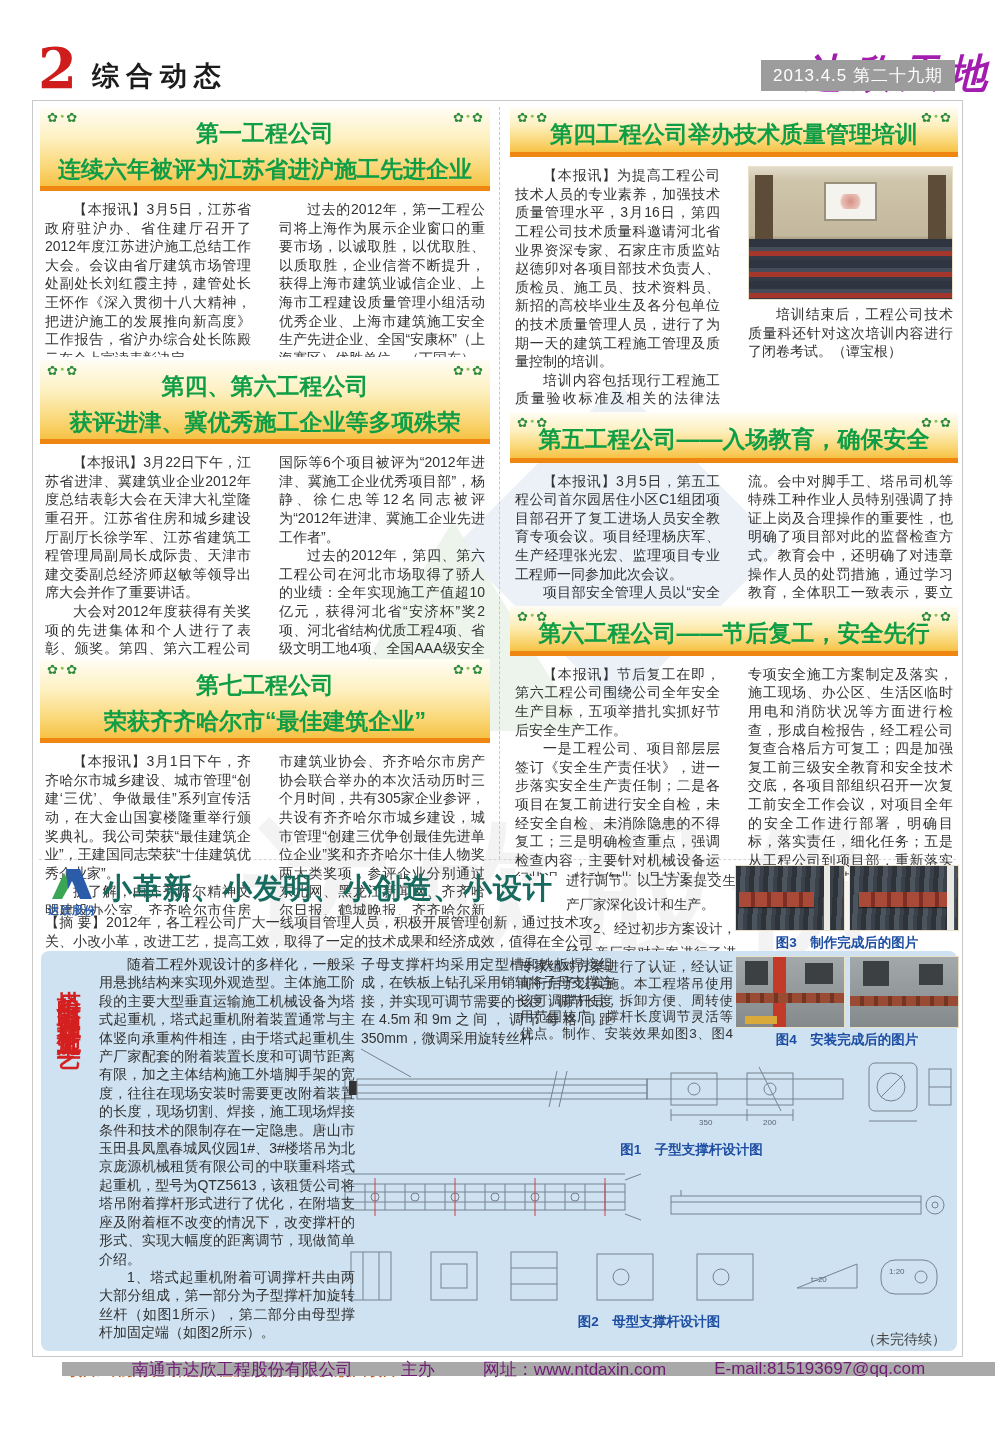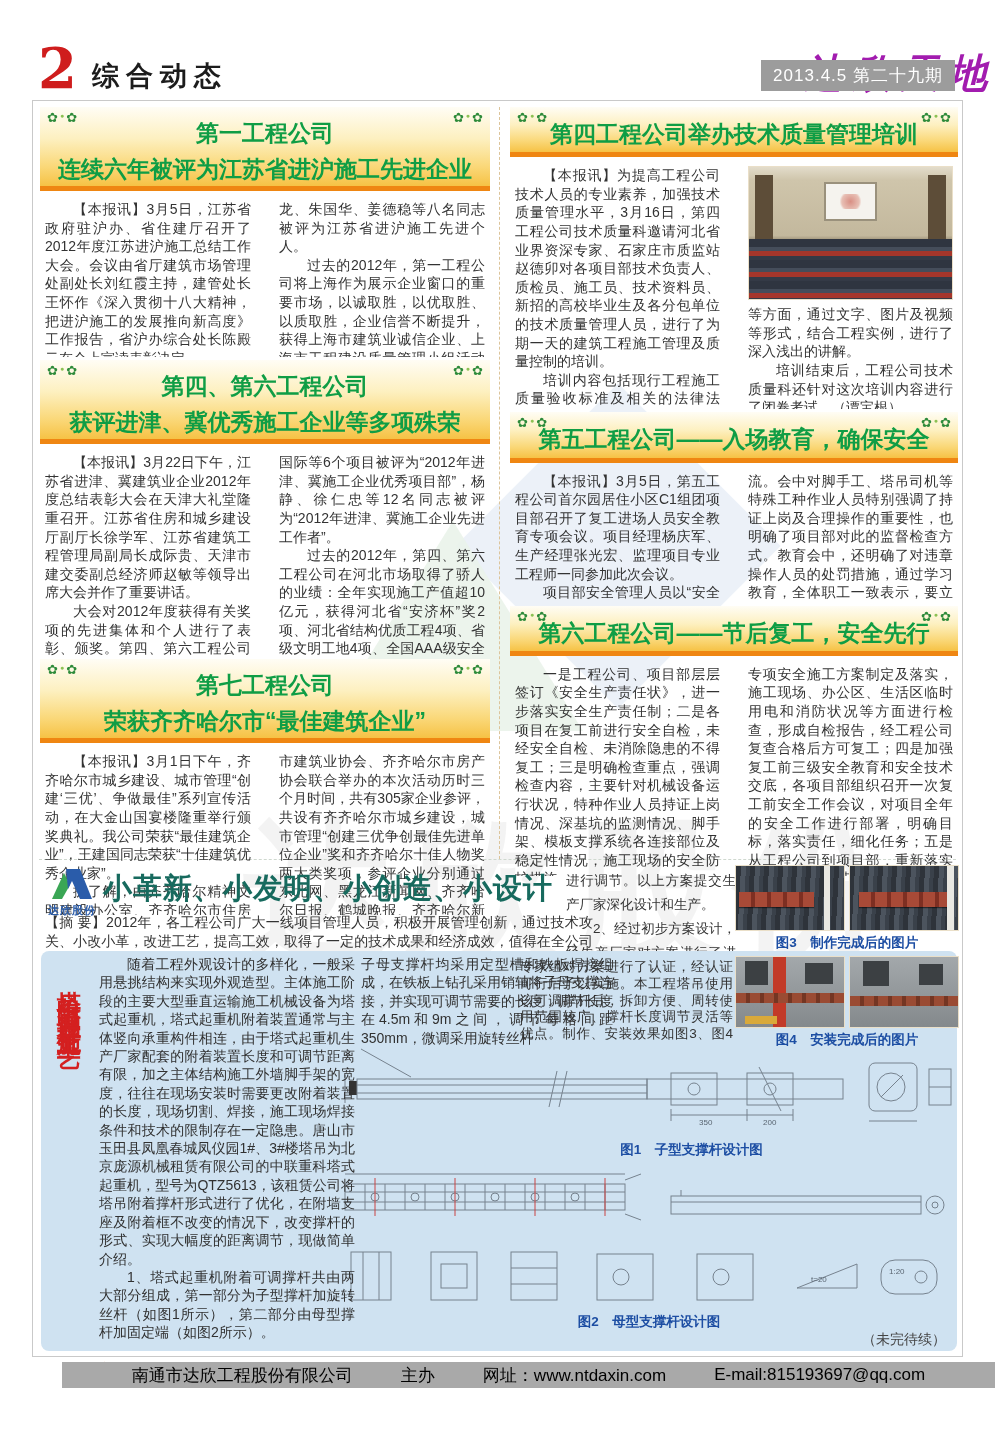--- a/index.html
+++ b/index.html
@@ -116,22 +116,22 @@
   .fig2 { position:absolute; left:302px; top:293px; width:616px; height:152px; z-index:2; }
   .fig2cap { position:absolute; left:302px; top:447px; width:616px; z-index:2; }
   .appnote { position:absolute; left:28px; top:468px; font-size:15px; font-weight:bold;
              color:#c2571b; z-index:3;margin-top:30px; }
   .tbc { position:absolute; right:12px; top:468px; font-size:14px; color:#444; z-index:3; }
   svg .ln { stroke:#76828e; stroke-width:1; fill:none; }
   svg .red { stroke:#c94444; stroke-width:1; fill:none; }
   svg .dim { font-size:8px; fill:#5a6672; }
 
   
-  .footer { position:absolute; left:62px; top:1362px; width:933px; height:26px; background:#a9a9a9;
-            color:#000000; display:flex; align-items:center; justify-content:center; gap:48px;
+  .footer { position:absolute; left:62px; top:1362px; width:933px; height:14px; background:#a9a9a9;
+            color:#701a75; display:flex; align-items:center; justify-content:center; gap:48px;
             font-size:17px; z-index:3; }
 </style>
 </head>
 <body>
 
 <div class="page">
 
   <div class="hdr">
     <div class="pagenum">2</div>
     <div class="secname">综合动态</div>
@@ -157,21 +157,20 @@
             <span>第一工程公司</span>
             <span>连续六年被评为江苏省进沪施工先进企业</span>
           </h2>
         </div>
         <div class="abody" style="height:166px">
           <div class="bcol">
             <p>【本报讯】3月5日，江苏省政府驻沪办、省住建厅召开了2012年度江苏进沪施工总结工作大会。会议由省厅建筑市场管理处副处长刘红霞主持，建管处长王怀作《深入贯彻十八大精神，把进沪施工的发展推向新高度》工作报告，省沪办综合处长陈殿云在会上宣读表彰决定。</p>
 
           </div>
           <div class="bcol">
-            <p class="cont">龙、朱国华、姜德稳等八名同志被评为江苏省进沪施工先进个人。</p>
             <p>过去的2012年，第一工程公司将上海作为展示企业窗口的重要市场，以诚取胜，以优取胜、以质取胜，企业信誉不断提升，获得上海市建筑业诚信企业、上海市工程建设质量管理小组活动优秀企业、上海市建筑施工安全生产先进企业、全国“安康杯”（上海赛区）优胜单位。（丁国东）</p>
           </div>
         </div>
       </div>
 
       <div class="article">
         <div class="band band2">
           <span class="orn left"><span class="fl">✿</span><span class="od">●</span><span class="fl">✿</span></span>
           <span class="orn right"><span class="fl">✿</span><span class="od">●</span><span class="fl">✿</span></span>
           <h2>
@@ -229,21 +228,20 @@
           </div>
           <div class="bcol">
             <div class="ph ph-train">
               <span class="curt l"></span>
               <span class="curt r"></span>
               <span class="screen">
                   <i></i>
                 </span>
               <span class="crowd"></span>
             </div>
-            <p class="cont">等方面，通过文字、图片及视频等形式，结合工程实例，进行了深入浅出的讲解。</p>
             <p>培训结束后，工程公司技术质量科还针对这次培训内容进行了闭卷考试。（谭宝根）</p>
           </div>
         </div>
       </div>
 
       <div class="article">
         <div class="band band1">
           <span class="orn left"><span class="fl">✿</span><span class="od">●</span><span class="fl">✿</span></span>
           <span class="orn right"><span class="fl">✿</span><span class="od">●</span><span class="fl">✿</span></span>
           <h2>
@@ -264,20 +262,21 @@
       <div class="article">
         <div class="band band1">
           <span class="orn left"><span class="fl">✿</span><span class="od">●</span><span class="fl">✿</span></span>
           <span class="orn right"><span class="fl">✿</span><span class="od">●</span><span class="fl">✿</span></span>
           <h2>
               <span>第六工程公司——节后复工，安全先行</span>
             </h2>
         </div>
         <div class="abody" style="height:220px">
           <div class="bcol">
+            <p>【本报讯】节后复工在即，第六工程公司围绕公司全年安全生产目标，五项举措扎实抓好节后安全生产工作。</p>
             <p>一是工程公司、项目部层层签订《安全生产责任状》，进一步落实安全生产责任制；二是各项目在复工前进行安全自检，未经安全自检、未消除隐患的不得复工；三是明确检查重点，强调检查内容，主要针对机械设备运行状况，特种作业人员持证上岗情况、深基坑的监测情况、脚手架、模板支撑系统各连接部位及稳定性情况，施工现场的安全防护措施、</p>
           </div>
           <div class="bcol">
             <p class="cont">专项安全施工方案制定及落实，施工现场、办公区、生活区临时用电和消防状况等方面进行检查，形成自检报告，经工程公司复查合格后方可复工；四是加强复工前三级安全教育和安全技术交底，各项目部组织召开一次复工前安全工作会议，对项目全年的安全工作进行部署，明确目标，落实责任，细化任务；五是从工程公司到项目部，重新落实管理人员值班带班制度，强调带班值班人员要深入现场，督促各项安全措施落实，从严抓好安全生产。（江庆华）</p>
           </div>
         </div>
       </div>
     </div>
 
     <div class="feature">

